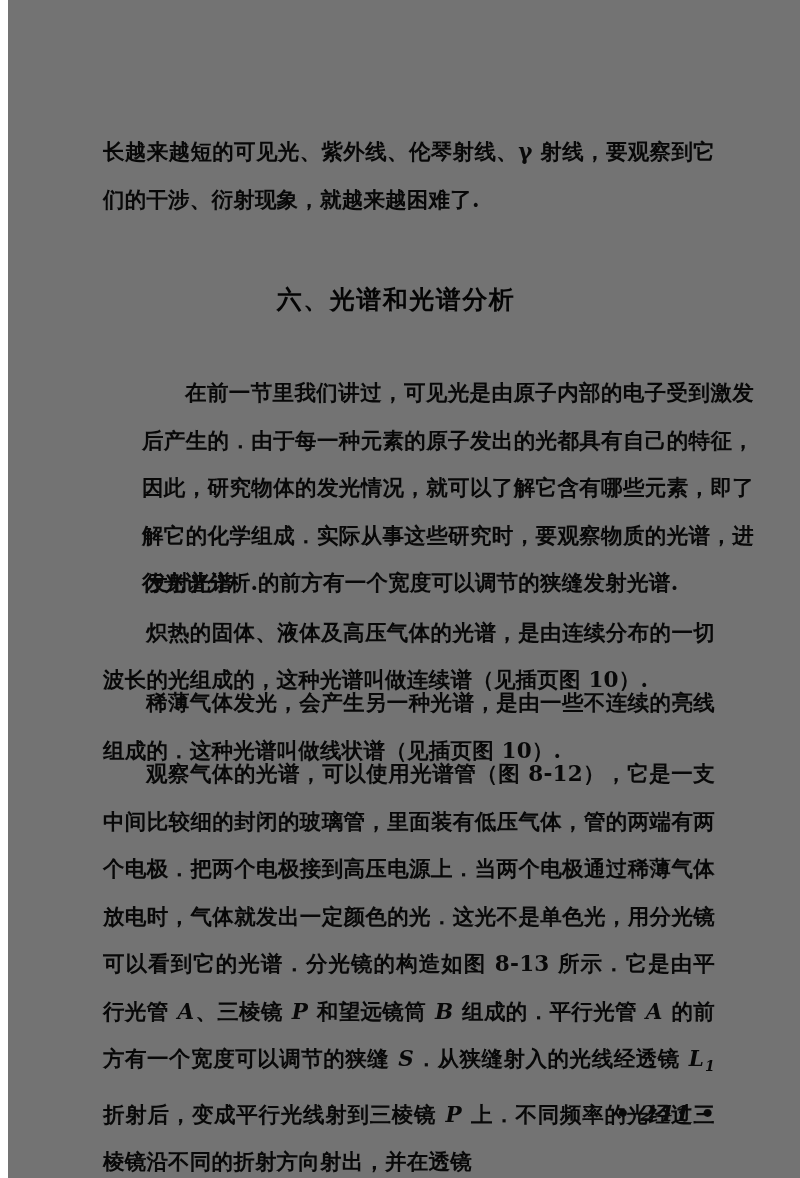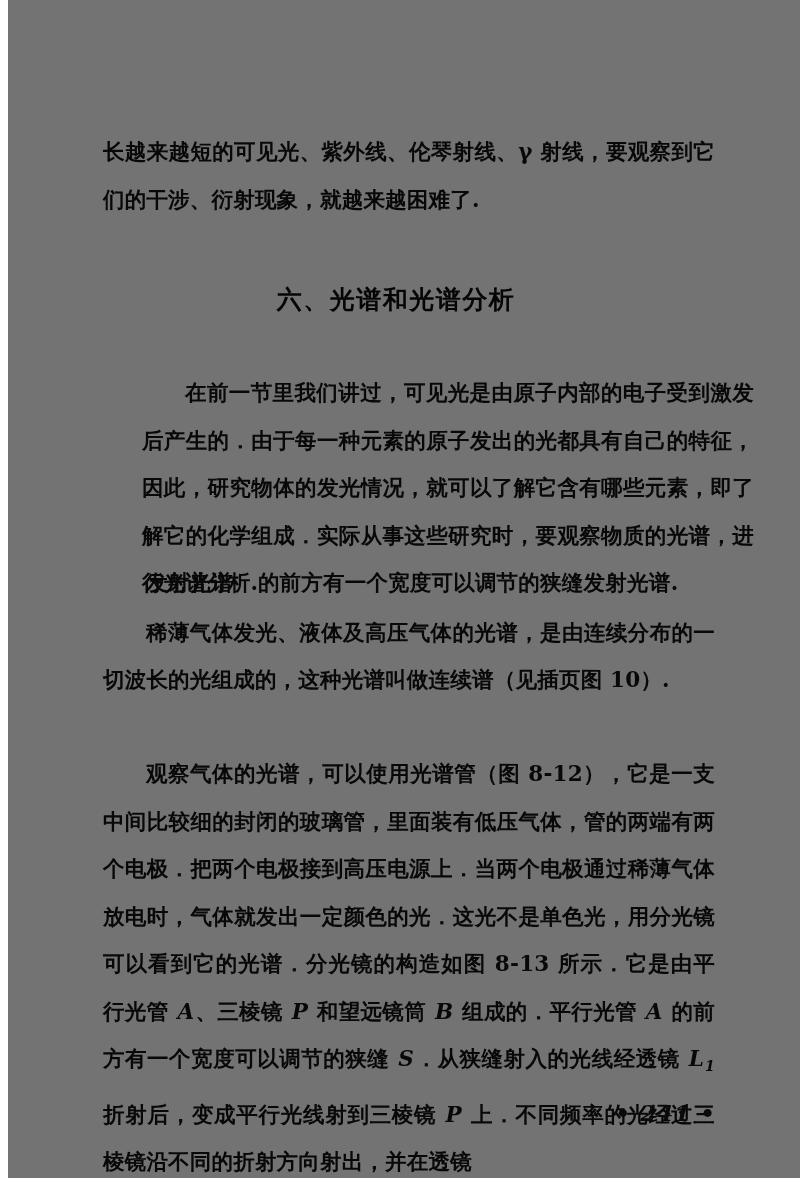--- a/index.html
+++ b/index.html
@@ -112,23 +112,26 @@
   </div>
 
   <h2 class="heading" id="hd-section">六、光谱和光谱分析</h2>
 
   <div class="textblock" id="blk-body1">
     <p class="para indent">在前一节里我们讲过，可见光是由原子内部的电子受到激发后产生的．由于每一种元素的原子发出的光都具有自己的特征，因此，研究物体的发光情况，就可以了解它含有哪些元素，即了解它的化学组成．实际从事这些研究时，要观察物质的光谱，进行光谱分析.</p>
   </div>
 
   <div class="textblock" id="blk-body2">
     <p class="para indent"><span class="b">发射光谱</span><span class="gap"></span><span>的前方有一个宽度可以调节的狭缝</span><span class="b">发射光谱</span><span>.</span></p>
-    <p class="para indent"><span>稀薄气体发光、液体及高压气体的光谱，是由连续分布的一切波长的光组成的，这种光谱叫做</span><span class="b">连续谱</span><span>（见插页图 10）.</span></p>
+    <p class="para indent"><span>炽热的固体、液体及高压气体的光谱，是由连续分布的一切波长的光组成的，这种光谱叫做</span><span class="b">连续谱</span><span>（见插页图 10）.</span></p>
   </div>
 
+  <div class="textblock" id="blk-body3">
+    <p class="para indent"><span>稀薄气体发光，会产生另一种光谱，是由一些不连续的亮线组成的．这种光谱叫做</span><span class="b">线状谱</span><span>（见插页图 10）.</span></p>
+  </div>
 
   <div class="textblock" id="blk-body4">
     <p class="para indent"><span>观察气体的光谱，可以使用光谱管（图 8-12），它是一支中间比较细的封闭的玻璃管，里面装有低压气体，管的两端有两个电极．把两个电极接到高压电源上．当两个电极通过稀薄气体放电时，气体就发出一定颜色的光．这光不是单色光，用分光镜可以看到它的光谱．分光镜的构造如图 8-13 所示．它是由平行光管 </span><span class="it">A</span><span>、三棱镜 </span><span class="it">P</span><span> 和望远镜筒 </span><span class="it">B</span><span> 组成的．平行光管 </span><span class="it">A</span><span> 的前方有一个宽度可以调节的狭缝 </span><span class="it">S</span><span>．从狭缝射入的光线经透镜 </span><span class="it">L</span><span class="sub">1</span><span> 折射后，变成平行光线射到三棱镜 </span><span class="it">P</span><span> 上．不同频率的光经过三棱镜沿不同的折射方向射出，并在透镜</span></p>
   </div>
 
   <div class="pagenum" id="pg-num">• 241 •</div>
 
 </div>
 
 </body></html>

